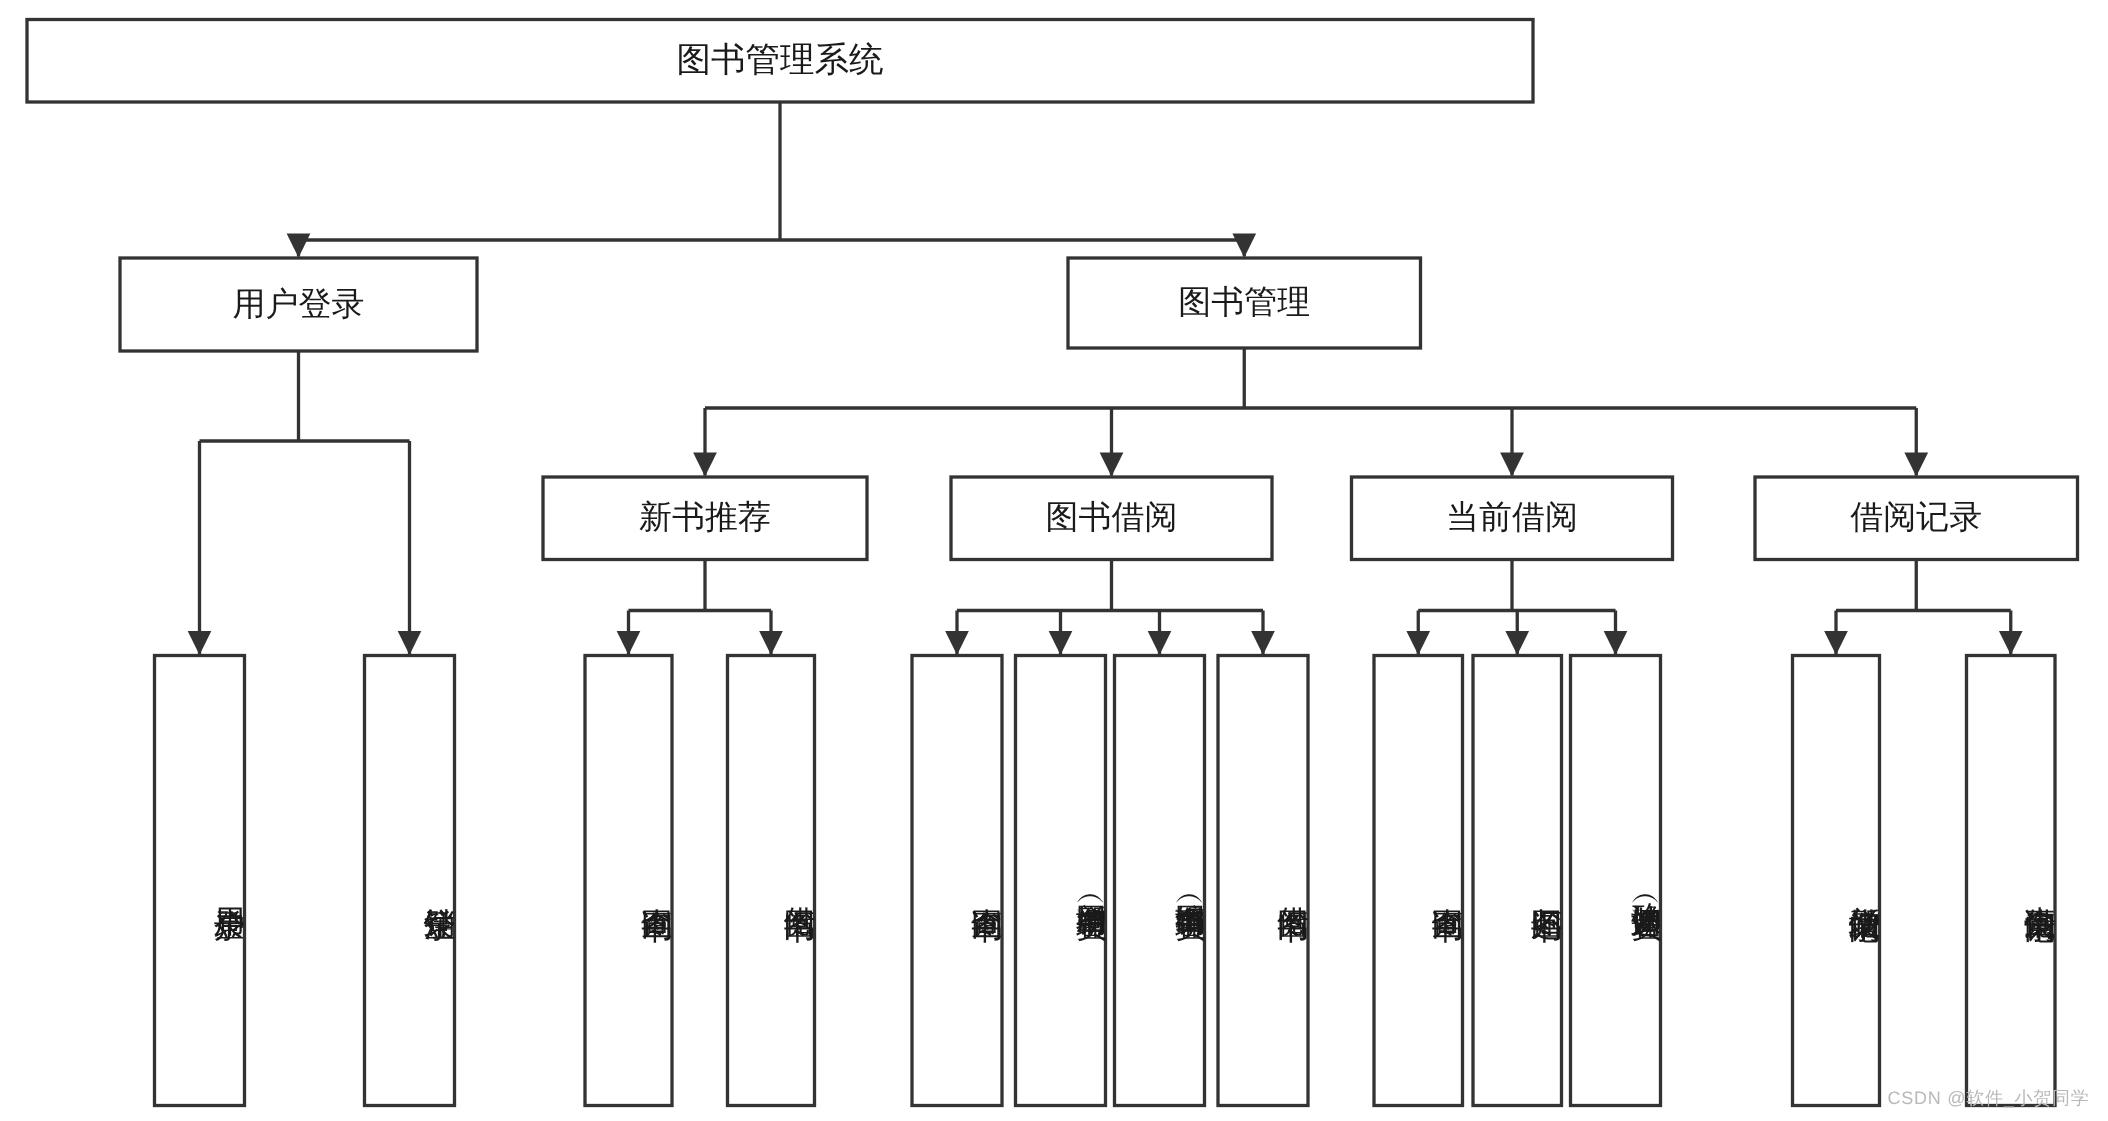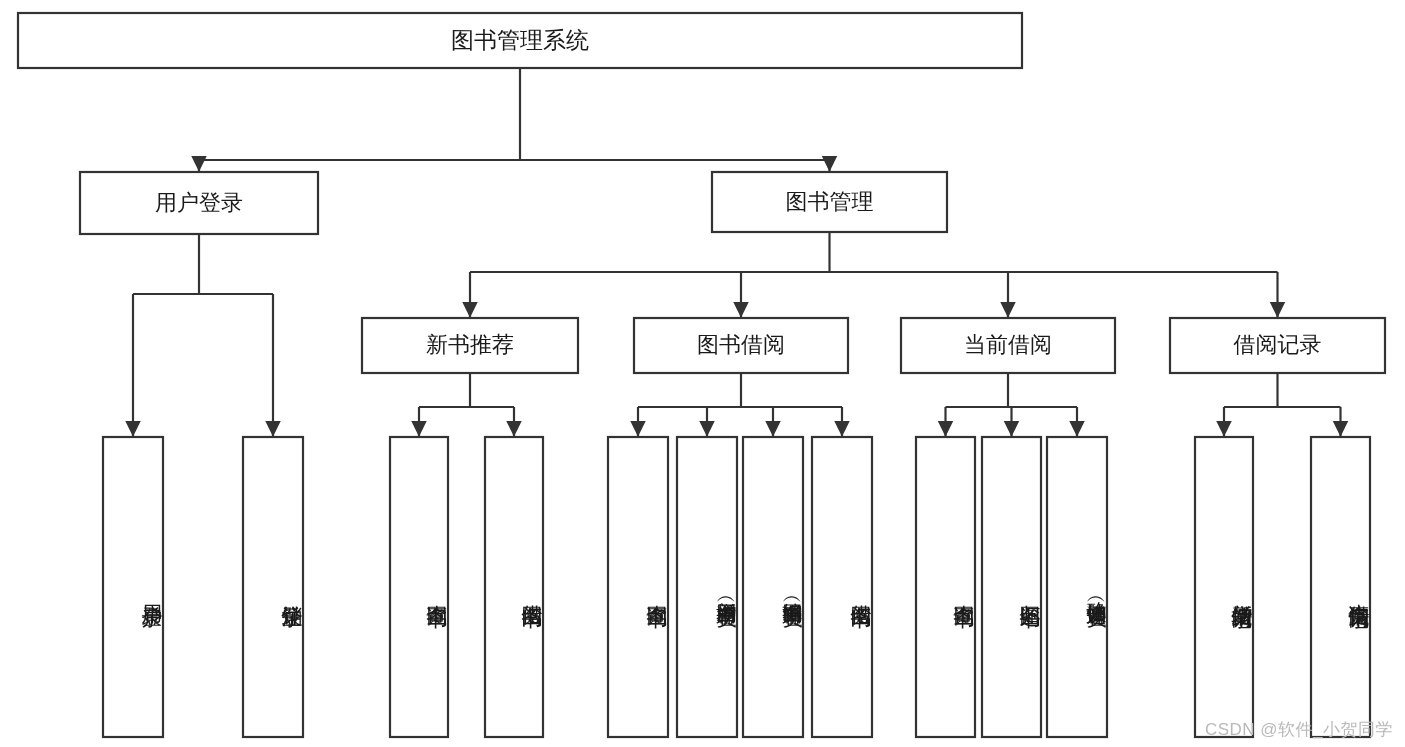--- a/index.html
+++ b/index.html
@@ -61,21 +61,21 @@
     display: flex;
     align-items: flex-start;
     justify-content: center;
     pointer-events: none;
   }
   .watermark {
     position: absolute;
     right: 12px;
     bottom: 6px;
     font-family: "Liberation Sans", "DejaVu Sans", sans-serif;
-    font-size: 17px;
+    font-size: 12px;
     color: #b9b9b9;
     white-space: nowrap;
     letter-spacing: 0.5px;
   }
 </style>
 </head>
 <body>
 
 <div id="diagram-root">
 

